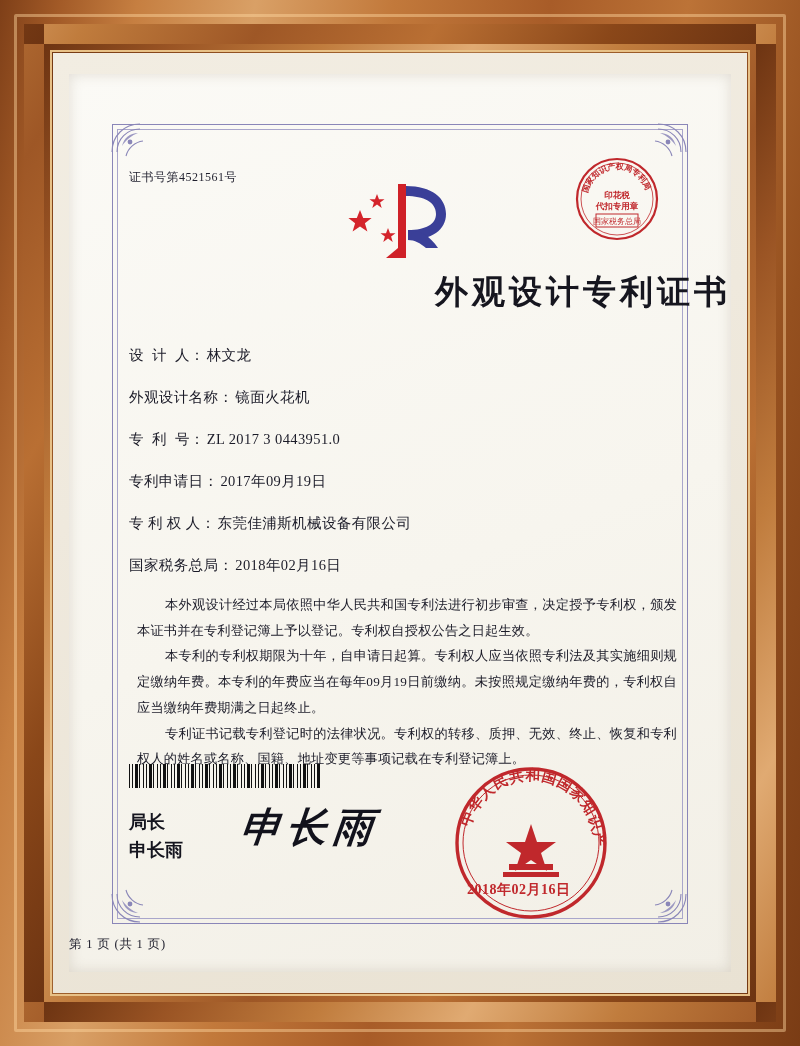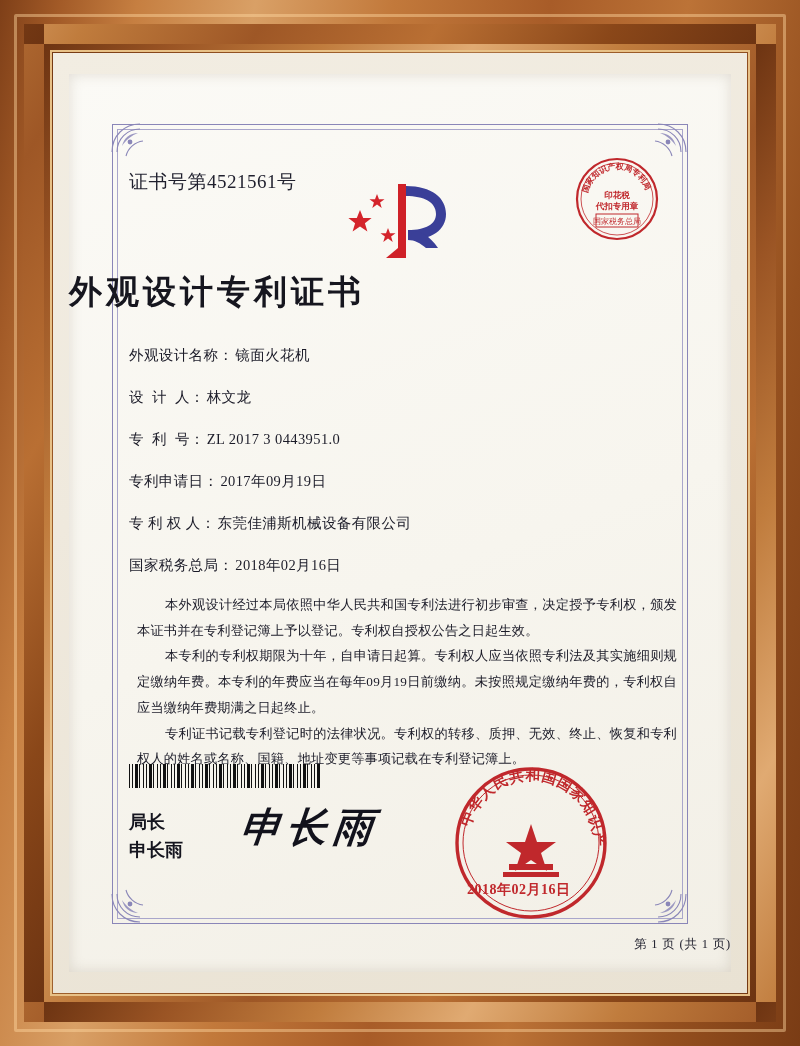--- a/index.html
+++ b/index.html
@@ -113,37 +113,37 @@
     position: absolute;
     left: 0; top: 0;
     width: 662px; height: 898px;
     color: #1d1d2b;
   }
 
   .cert-no {
     position: absolute;
     left: 60px; top: 95px;
     font-family: "Liberation Serif", serif;
-    font-size: 19px;
+    font-size: 12px;
     letter-spacing: 0.5px;
     color: #1f1f2d;
   }
 
   
   .logo {
     position: absolute;
     left: 277px; top: 100px;
     width: 110px; height: 92px;
   }
 
   .title {
     position: absolute;
     left: 0; top: 196px;
     width: 662px;
-    text-align: left;
+    text-align: right;
     font-family: Liberation Serif, serif;
     font-weight: bold;
     font-size: 33px;
     letter-spacing: 4px;
     color: #16161f;
   }
 
   .fields {
     position: absolute;
     left: 60px; top: 272px;
@@ -240,21 +240,21 @@
     font-size: 14px;
     color: #c0282c;
     letter-spacing: 0.5px;
     font-weight: bold;
   }
 
   .page-no {
     position: absolute;
     left: 0; top: 862px;
     width: 662px;
-    text-align: right;
+    text-align: left;
     font-family: "Liberation Serif", serif;
     font-size: 12.5px;
     color: #22222f;
     letter-spacing: 0.8px;
   }
 </style>
 </head>
 <body>
 
 <div class="frame-outer"></div>
@@ -342,26 +342,26 @@
         <text x="43" y="53" text-anchor="middle" font-family="DejaVu Sans, sans-serif" font-size="8.5" fill="#c0282c" font-weight="bold">代扣专用章</text>
         <rect x="22" y="58" width="42" height="13" fill="none" stroke="#c0282c" stroke-width="1"></rect>
         <text x="43" y="68" text-anchor="middle" font-family="DejaVu Sans, sans-serif" font-size="8" fill="#c0282c">国家税务总局</text>
       </svg>
     </div>
 
     <div class="title">外观设计专利证书</div>
 
     <div class="fields">
       <div class="field-row">
+        <span class="field-label">设  计  人：</span>
+        <span class="field-value">林文龙</span>
+      </div>
+      <div class="field-row">
         <span class="field-label">外观设计名称：</span>
         <span class="field-value">镜面火花机</span>
-      </div>
-      <div class="field-row">
-        <span class="field-label">设  计  人：</span>
-        <span class="field-value">林文龙</span>
       </div>
       <div class="field-row">
         <span class="field-label">专  利  号：</span>
         <span class="field-value">ZL 2017 3 0443951.0</span>
       </div>
       <div class="field-row">
         <span class="field-label">专利申请日：</span>
         <span class="field-value">2017年09月19日</span>
       </div>
       <div class="field-row">

